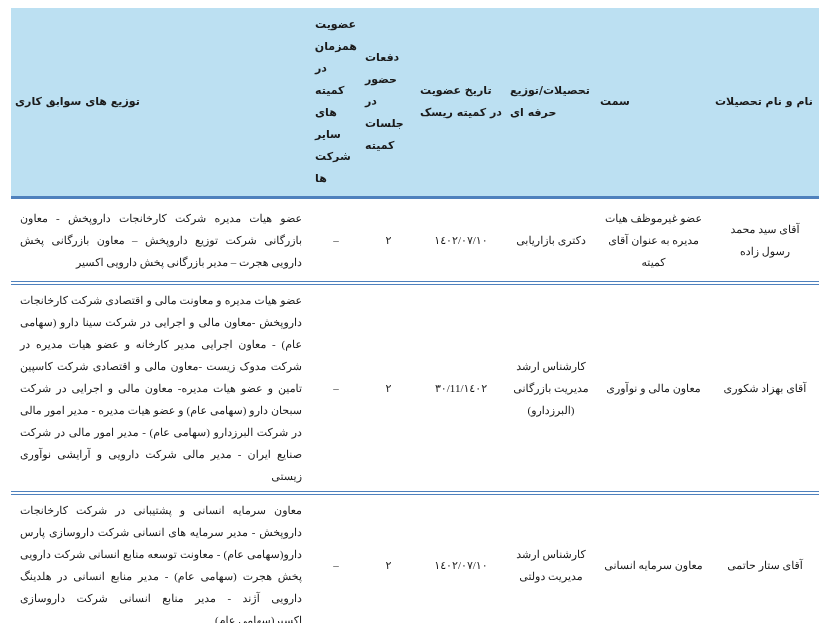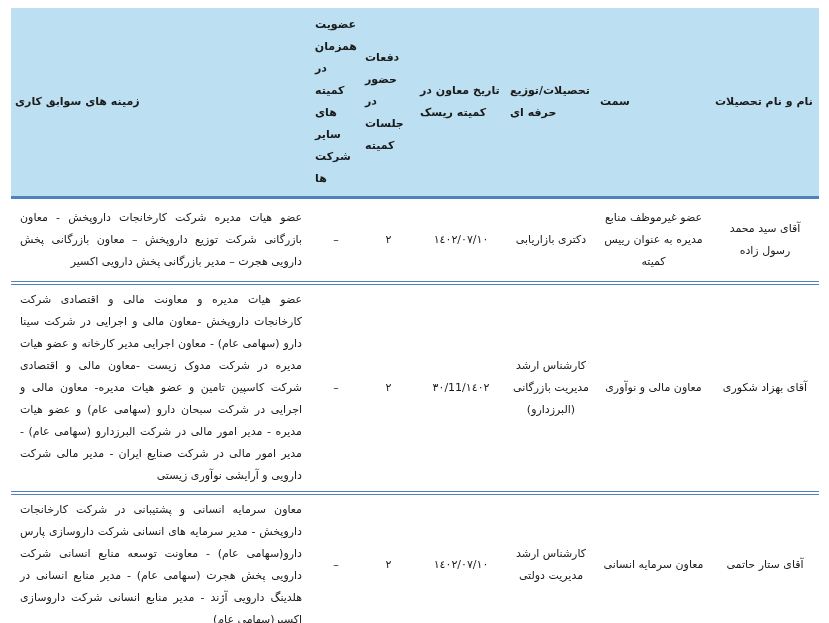--- a/index.html
+++ b/index.html
@@ -35,20 +35,21 @@
     height:105px;
   }
   table.report tbody td{
     border-bottom:4px double var(--line);
     font-size:11px;
     font-weight:normal;
     text-align:center;
     vertical-align:middle;
     line-height:2.0;
     padding:4px 5px;
+    font-family:Liberation Serif, serif;
   }
   table.report tbody td.exp{
     text-align:justify;
     text-justify:inter-word;
     padding:4px 9px;
   }
   tr.r1 td{height:85px;}
   tr.r2 td{height:176px;}
   tr.r3 td{height:108px;}
 </style>
@@ -64,30 +65,30 @@
       <col style="width:90px">
       <col style="width:55px">
       <col style="width:50px">
       <col style="width:300px">
     </colgroup>
     <thead>
       <tr>
         <th>نام و نام تحصیلات</th>
         <th>سمت</th>
         <th>تحصیلات/توزیع حرفه ای</th>
-        <th>تاریخ معاون در کمیته ریسک</th>
+        <th>تاریخ عضویت در کمیته ریسک</th>
         <th>دفعات حضور در جلسات کمیته</th>
         <th>عضویت همزمان در کمیته های سایر شرکت ها</th>
-        <th>زمینه های سوابق کاری</th>
+        <th>توزیع های سوابق کاری</th>
       </tr>
     </thead>
     <tbody>
       <tr class="r1">
         <td>آقای سید محمد رسول زاده</td>
-        <td>عضو غیرموظف منابع مدیره به عنوان رییس کمیته</td>
+        <td>عضو غیرموظف هیات مدیره به عنوان آقای کمیته</td>
         <td>دکتری بازاریابی</td>
         <td>١٤٠٢/٠٧/١٠</td>
         <td>٢</td>
         <td>–</td>
         <td class="exp">عضو هیات مدیره شرکت کارخانجات داروپخش - معاون بازرگانی شرکت توزیع داروپخش – معاون بازرگانی پخش دارویی هجرت – مدیر بازرگانی پخش دارویی اکسیر</td>
       </tr>
       <tr class="r2">
         <td>آقای بهزاد شکوری</td>
         <td>معاون مالی و نوآوری</td>
         <td>کارشناس ارشد مدیریت بازرگانی (البرزدارو)</td>

